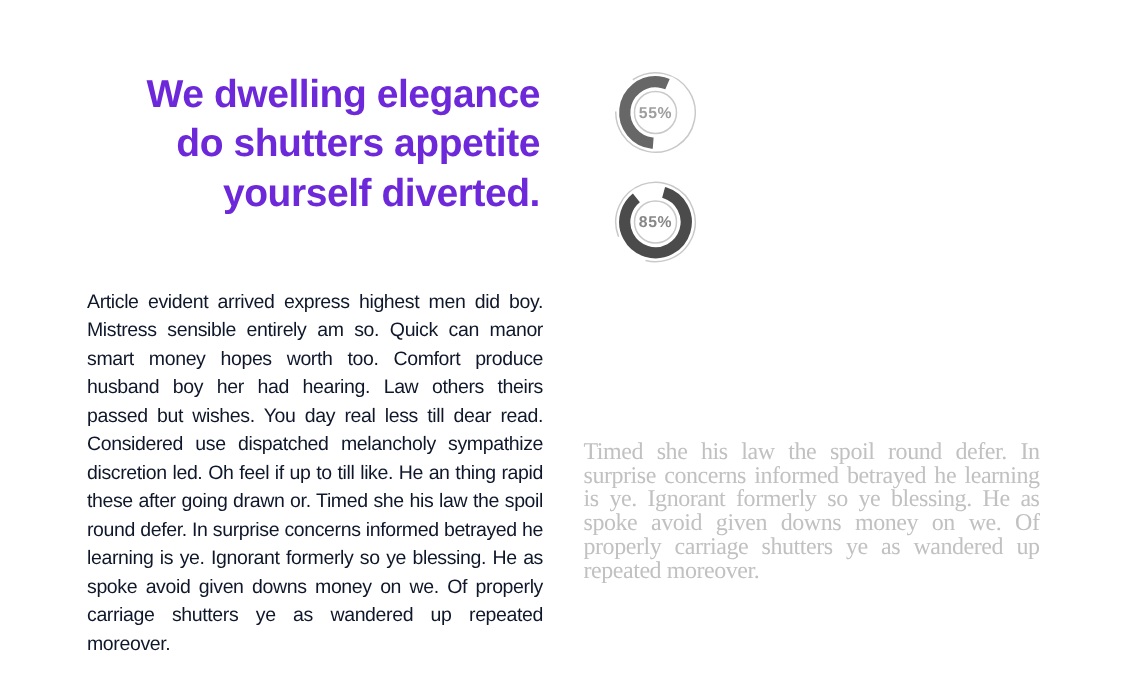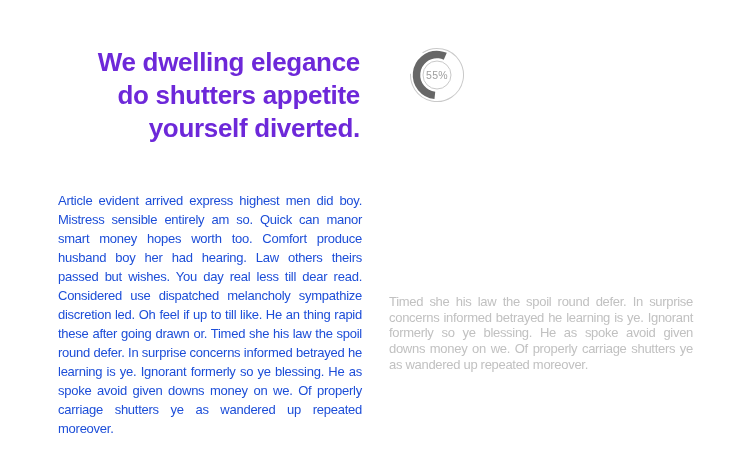--- a/index.html
+++ b/index.html
@@ -26,36 +26,38 @@
     position: absolute;
     margin: 0;
     text-align: justify;
   }
   .para-left {
     left: 58px; top: 191px;
     width: 304px;
     font-size: 13px;
     line-height: 19px;
     letter-spacing: -0.25px;
-    color: #1d4ed8;
+    color: #0f172a;
   }
   .para-right {
     left: 389px; top: 294px;
     width: 304px;
-    font-size: 13px;
+    font-size: 16px;
     line-height: 15.7px;
     letter-spacing: -0.3px;
     color: #c1c1c1;
+    font-family: Liberation Serif, serif;
   }
   .rings {
     position: absolute;
     left: 409px; top: 47px;
     display: flex;
     flex-direction: column;
     gap: 17px;
+    font-weight: bold;
   }
   .ring { width: 56px; height: 56px; }
   .ring svg { display: block; }
   .pct {
     font-family: "Liberation Sans", "DejaVu Sans", sans-serif;
     font-size: 10.5px;
     letter-spacing: 0.4px;
   }
 </style>
 </head>
@@ -71,19 +73,28 @@
   <div class="ring">
     <svg viewBox="0 0 56 56" width="56" height="56">
       <circle class="arc-outline" cx="28" cy="28" r="26.5" fill="none" stroke="#c9c9c9" stroke-width="1" pathLength="100" stroke-dasharray="85 15" transform="rotate(237 28 28)"></circle>
 
       <circle class="arc-main" cx="28" cy="28" r="20.5" fill="none" stroke-width="7.5" pathLength="100" stroke="#676767" stroke-dasharray="55 45" transform="rotate(96 28 28)"></circle>
       <circle class="inner-circle" cx="28" cy="28" r="14" fill="none" stroke="#c9c9c9" stroke-width="1"></circle>
       <text class="pct" x="28" y="31.5" text-anchor="middle" fill="#9e9e9e">55%</text>
     </svg>
   </div>
 
+  <div class="ring">
+    <svg viewBox="0 0 56 56" width="56" height="56">
+      <circle class="arc-outline" cx="28" cy="28" r="26.5" fill="none" stroke="#c9c9c9" stroke-width="1" pathLength="100" stroke-dasharray="85 15" transform="rotate(160 28 28)"></circle>
+
+      <circle class="arc-main" cx="28" cy="28" r="20.5" fill="none" stroke-width="7.5" pathLength="100" stroke="#4b4b4b" stroke-dasharray="85 15" transform="rotate(-73 28 28)"></circle>
+      <circle class="inner-circle" cx="28" cy="28" r="14" fill="none" stroke="#c9c9c9" stroke-width="1"></circle>
+      <text class="pct" x="28" y="31.5" text-anchor="middle" fill="#878787">85%</text>
+    </svg>
+  </div>
 
 
 </div>
 
   <p class="para para-right">Timed she his law the spoil round defer. In surprise concerns informed betrayed he learning is ye. Ignorant formerly so ye blessing. He as spoke avoid given downs money on we. Of properly carriage shutters ye as wandered up repeated moreover.</p>
 
 </main>
 
 </body></html>

